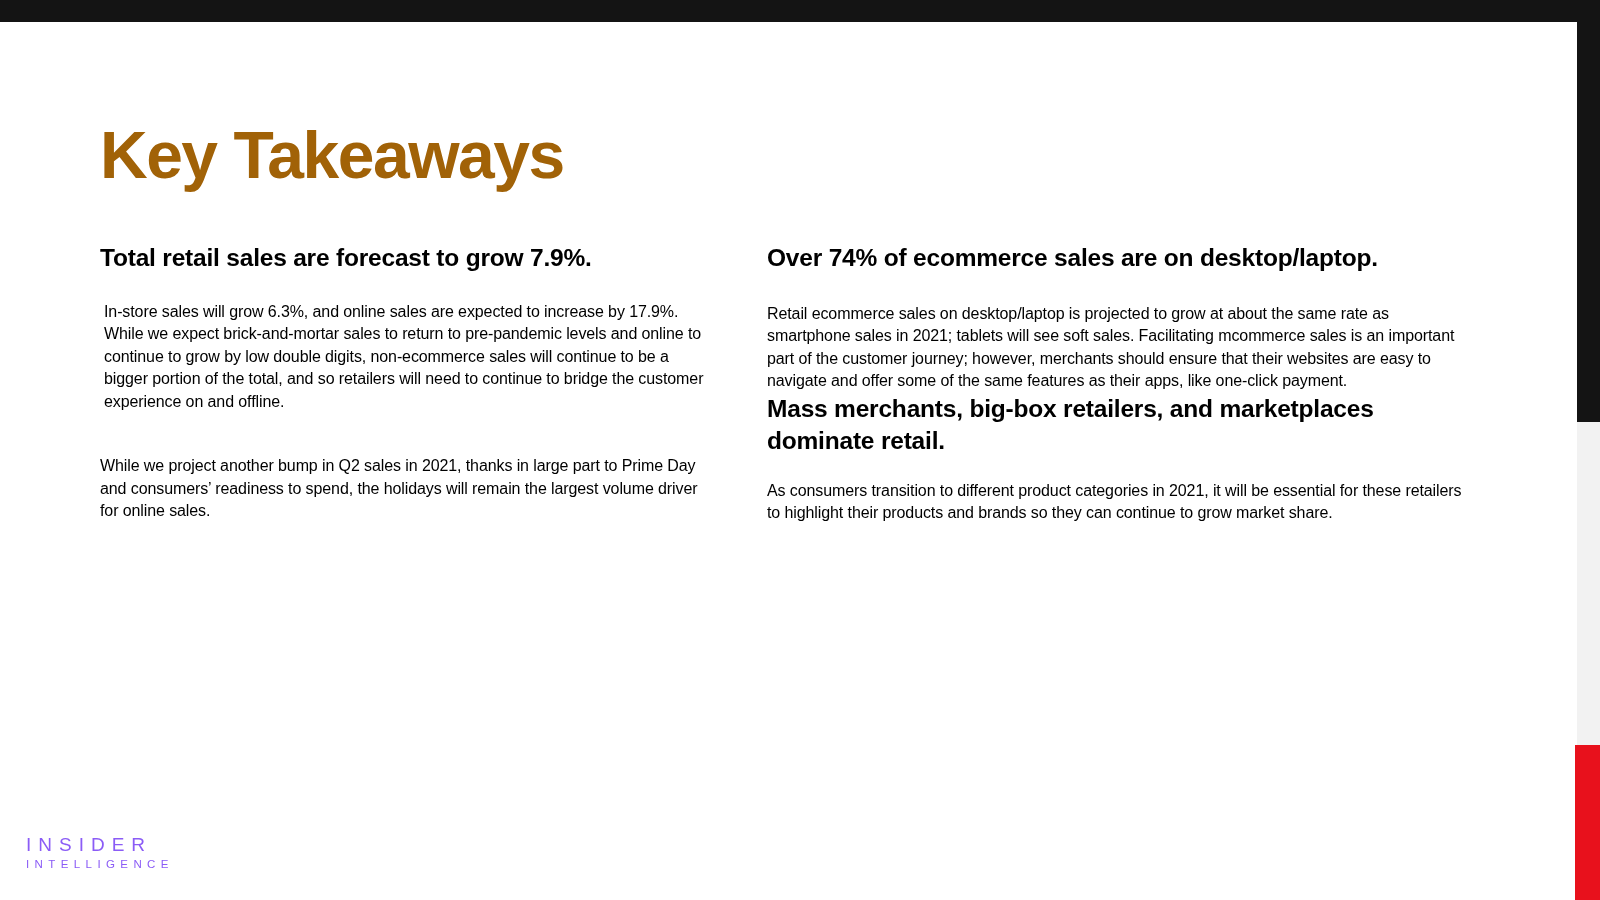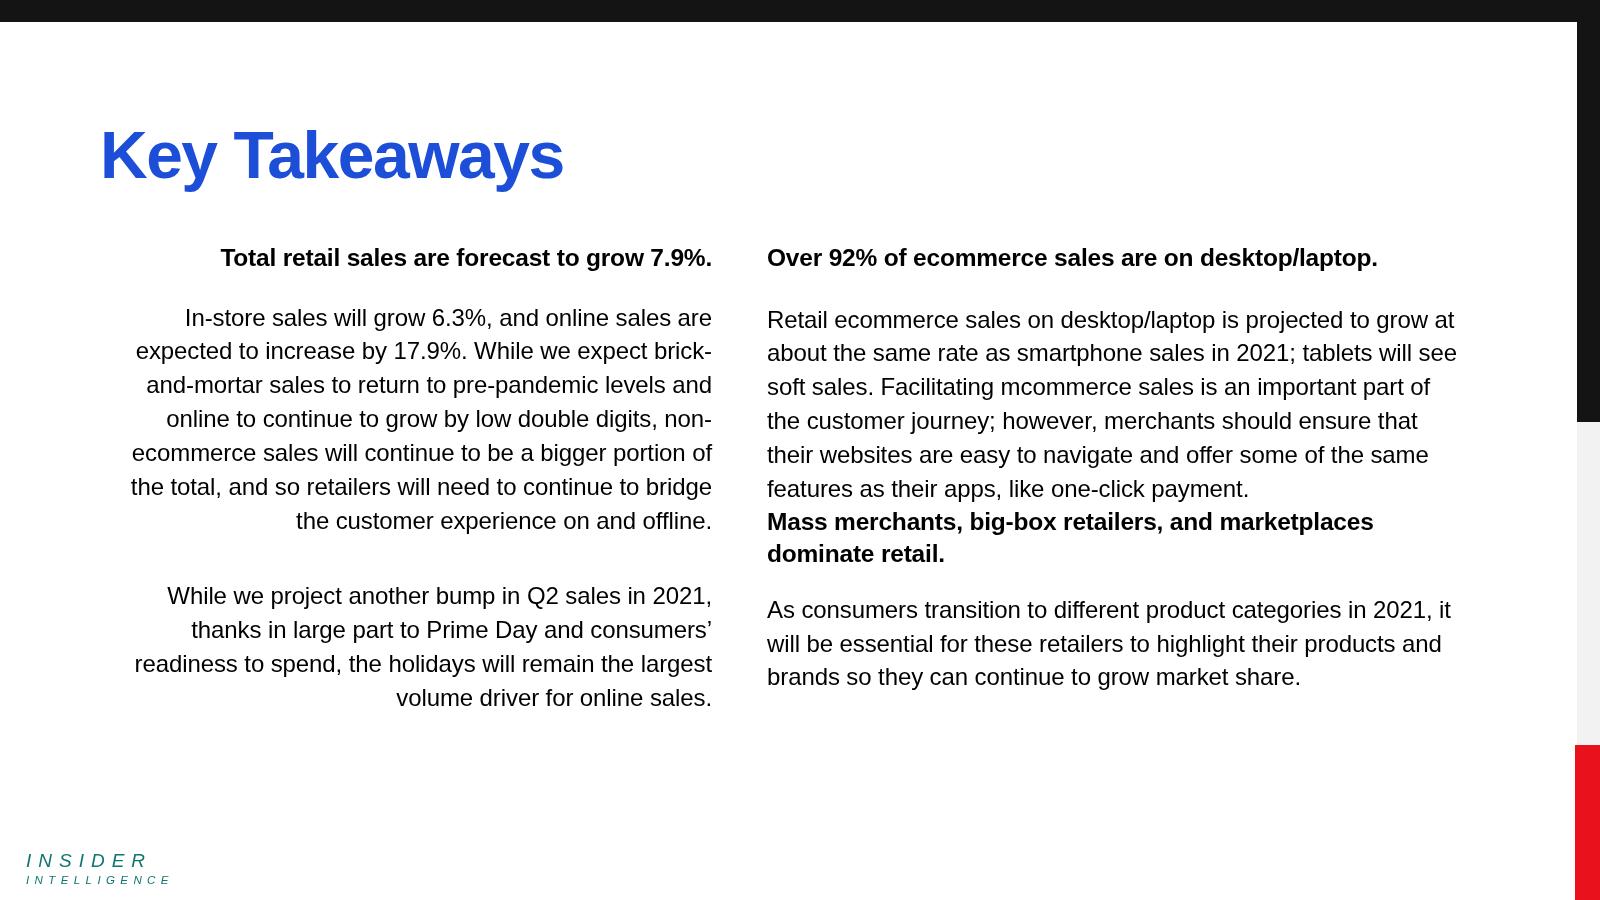--- a/index.html
+++ b/index.html
@@ -63,52 +63,52 @@
     height: 878px;
   }
 
   .page-title {
     position: absolute;
     left: 100px;
     top: 100px;
     font-size: 66px;
     font-weight: bold;
     letter-spacing: -1.5px;
-    color: #1d4ed8;
+    color: #a16207;
     line-height: 1.0;
     margin: 0;
   }
 
   .columns {
     position: absolute;
     left: 0;
     top: 220px;
     width: 1577px;
   }
 
   .col {
     position: absolute;
     top: 0;
   }
-  .col-left  { left: 100px;  width: 612px; text-align: right; }
+  .col-left  { left: 100px;  width: 612px; }
   .col-right { left: 767px;  width: 700px; }
 
   .takeaway { margin: 0 0 0 0; }
 
   .takeaway h2 {
     font-size: 24.5px;
     font-weight: bold;
     color: #000000;
     line-height: 1.33;
     margin: 0;
     letter-spacing: -0.2px;
   }
 
   .takeaway p {
-    font-size: 24px;
+    font-size: 16px;
     font-weight: normal;
     color: #000000;
     line-height: 1.41;
     margin: 0;
     letter-spacing: -0.1px;
   }
 
   
   .tk-1 h2 { margin-bottom: 26px; }
   .tk-1 p  { padding-left: 4px; }
@@ -116,24 +116,23 @@
   .tk-2 h2 { margin-bottom: 16px; }
 
   .tk-3 h2 { margin-bottom: 28px; }
   .tk-4    { }
   .tk-4 h2 { margin-bottom: 22px; }
 
   
   .logo {
     position: absolute;
     left: 26px;
-    bottom: 12px;
-    color: #0f766e;
+    bottom: 28px;
+    color: #8b5cf6;
     user-select: none;
-    font-style: italic;
   }
   .logo-top {
     font-size: 19px;
     letter-spacing: 7px;
     line-height: 1.1;
     font-weight: normal;
   }
   .logo-bottom {
     font-size: 11.5px;
     letter-spacing: 5.4px;
@@ -168,21 +167,21 @@
 
         <div class="takeaway tk-2">
           <p>While we project another bump in Q2 sales in 2021, thanks in large part to Prime Day and consumers’ readiness to spend, the holidays will remain the largest volume driver for online sales.</p>
         </div>
 
       </div>
 
       <div class="col col-right">
 
         <div class="takeaway tk-3">
-          <h2>Over 92% of ecommerce sales are on desktop/laptop.</h2>
+          <h2>Over 74% of ecommerce sales are on desktop/laptop.</h2>
           <p>Retail ecommerce sales on desktop/laptop is projected to grow at about the same rate as smartphone sales in 2021; tablets will see soft sales. Facilitating mcommerce sales is an important part of the customer journey; however, merchants should ensure that their websites are easy to navigate and offer some of the same features as their apps, like one-click payment.</p>
         </div>
 
         <div class="takeaway tk-4">
           <h2>Mass merchants, big-box retailers, and marketplaces dominate retail.</h2>
           <p>As consumers transition to different product categories in 2021, it will be essential for these retailers to highlight their products and brands so they can continue to grow market share.</p>
         </div>
 
       </div>
 

